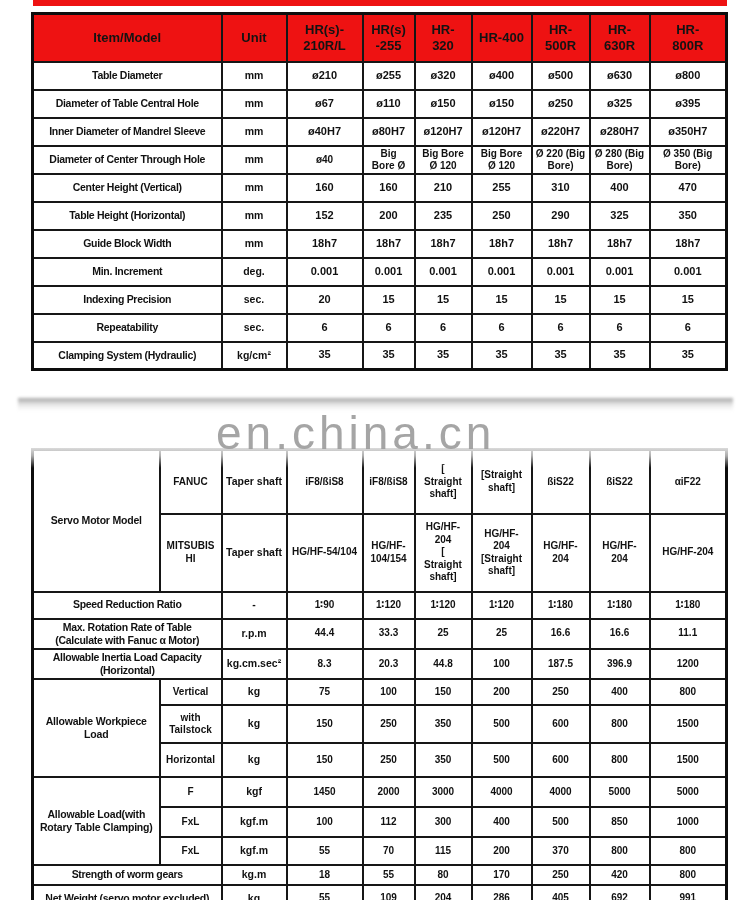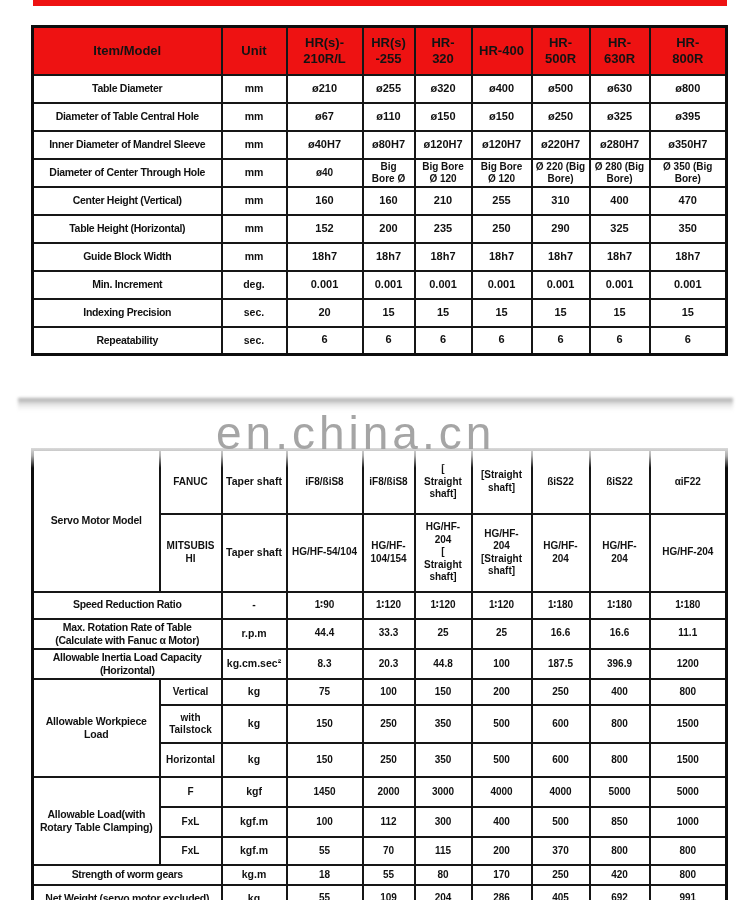--- a/index.html
+++ b/index.html
@@ -1,21 +1,21 @@
 <!DOCTYPE html>
 <html style="--hdr: #ee1212; --bd: #161616; --wm: #9c9c9c;"><head>
 <meta charset="utf-8">
 <style>
   html,body{margin:0;padding:0;background:#fff;}
   .page{position:relative;width:750px;height:900px;background:#fff;overflow:hidden;
         font-family:"Liberation Sans","DejaVu Sans",sans-serif;font-weight:bold;color:#111;}
   .top-strip{position:absolute;left:33px;top:0;width:694px;height:6px;background:var(--hdr,#ee1212);}
   table{border-collapse:collapse;table-layout:fixed;position:absolute;left:31px;z-index:1;
         border:3px solid #0d0d0d;width:694px;}
-  .t1{top:12px;margin-top:13px;}
+  .t1{top:12px;}
   .t2{top:448px;}
   td,th{border:2px solid var(--bd,#161616);text-align:center;vertical-align:middle;
         padding:1px 2px;white-space:pre-line;overflow:hidden;line-height:1.25;}
   .t1 tr{height:28px;}
   tr.hdr{height:48px;}
   tr.hdr th{background:var(--hdr,#ee1212);font-size:13px;color:#131313;line-height:1.2;}
   .lbl{font-size:10.5px;letter-spacing:-0.3px;}
   .unit{font-size:10.5px;}
   .val{font-size:11px;}
   .t1 tr:nth-child(5) .val{font-size:10px;line-height:1.15;}
@@ -177,20 +177,31 @@
           <td class="lbl" colspan="2">Repeatability</td>
           <td class="unit">sec.</td>
           <td class="val">6</td>
           <td class="val">6</td>
           <td class="val">6</td>
           <td class="val">6</td>
           <td class="val">6</td>
           <td class="val">6</td>
           <td class="val">6</td>
         </tr>
+    <tr>
+          <td class="lbl" colspan="2">Clamping System (Hydraulic)</td>
+          <td class="unit">kg/cm²</td>
+          <td class="val">35</td>
+          <td class="val">35</td>
+          <td class="val">35</td>
+          <td class="val">35</td>
+          <td class="val">35</td>
+          <td class="val">35</td>
+          <td class="val">35</td>
+        </tr>
   </tbody>
     </table>
 
   <table class="t2">
     <colgroup>
       <col style="width:127px">
         <col style="width:62px">
         <col style="width:65px">
       <col style="width:76px">
         <col style="width:52px">

